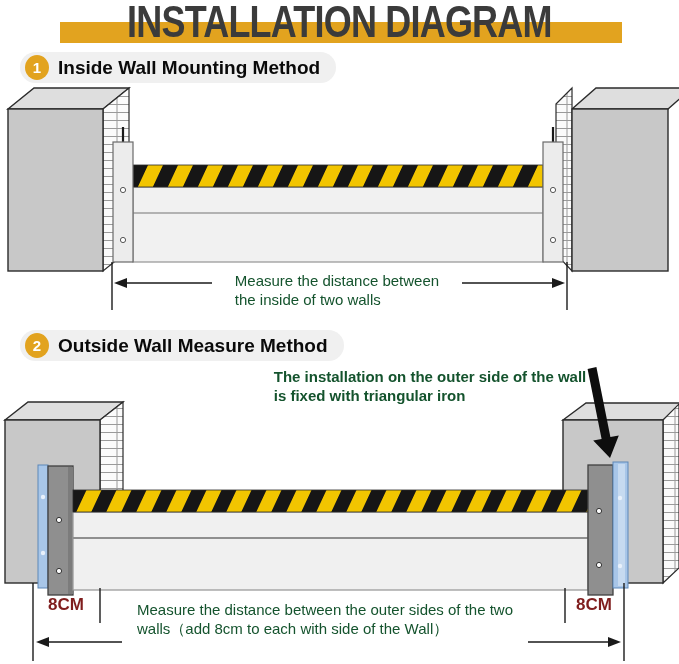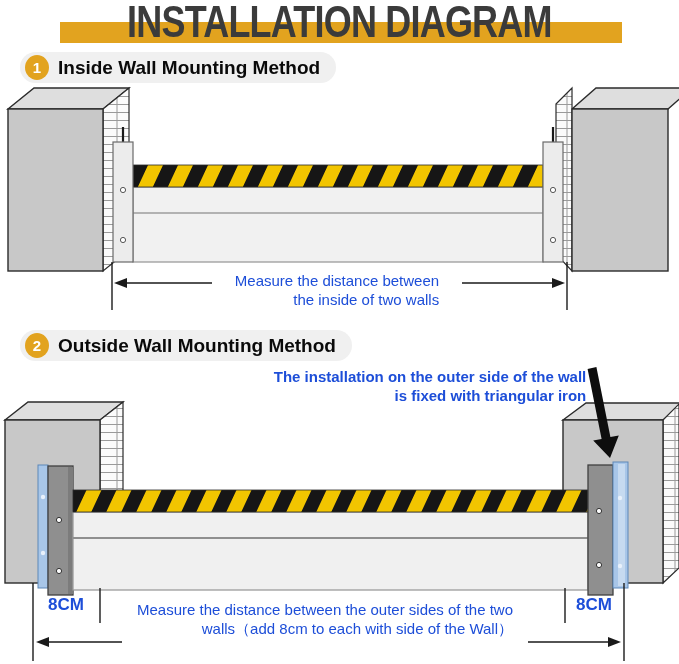--- a/index.html
+++ b/index.html
@@ -10,27 +10,27 @@
   .title-text{position:absolute;left:0;top:0;width:679px;text-align:center;z-index:3;
               font-size:45px;font-weight:bold;letter-spacing:-1px;line-height:44px;color:#3b3b3b;
               transform:scaleX(0.8);transform-origin:339px 0;white-space:nowrap;}
   .pill{position:absolute;left:20px;display:inline-flex;align-items:center;background:#f0f0f0;
         border-radius:17px;padding:3px 16px 3px 5px;z-index:2;}
   .pill1{top:52px;} .pill2{top:330px;}
   .badge{width:24px;height:25px;border-radius:50%;background:#E2A31F;color:#ffffff;
          font-weight:bold;font-size:15px;display:flex;align-items:center;justify-content:center;
          margin-right:9px;flex:0 0 auto;}
   .heading{font-size:19px;font-weight:bold;color:#0a0a0a;white-space:nowrap;text-align:center;}
-  .note{position:absolute;z-index:2;text-align:right;font-size:15px;line-height:19px;
-        transform:translateX(-50%);white-space:nowrap;color:#1d4ed8;}
+  .note{position:absolute;z-index:2;text-align:left;font-size:15px;line-height:19px;
+        transform:translateX(-50%);white-space:nowrap;color:#14532d;}
   .measure1{left:337px;top:271px;}
   .callout{left:430px;top:367px;font-weight:bold;}
   .measure2{left:325px;top:600px;}
   .cm{position:absolute;z-index:2;transform:translateX(-50%);font-size:17px;font-weight:bold;
-      color:#1d4ed8;white-space:nowrap;}
+      color:#7f1d1d;white-space:nowrap;}
   .cm-left{left:66px;top:595px;} .cm-right{left:594px;top:595px;}
 </style>
 </head>
 <body>
 
 <div id="stage">
 
   <svg id="art" width="679" height="664" viewBox="0 0 679 664">
     <defs>
       <pattern id="hazard" patternUnits="userSpaceOnUse" width="30" height="22" patternTransform="skewX(-25)">
@@ -155,21 +155,21 @@
     <div class="heading">Inside Wall Mounting Method</div>
   </div>
 
   <div class="note measure1">
     <div>Measure the distance between</div>
     <div>the inside of two walls</div>
   </div>
 
   <div class="pill pill2">
     <div class="badge">2</div>
-    <div class="heading">Outside Wall Mounting Method</div>
+    <div class="heading">Outside Wall Measure Method</div>
   </div>
 
   <div class="note callout">
     <div>The installation on the outer side of the wall</div>
     <div>is fixed with triangular iron</div>
   </div>
 
   <div class="cm cm-left">8CM</div>
   <div class="cm cm-right">8CM</div>
 

